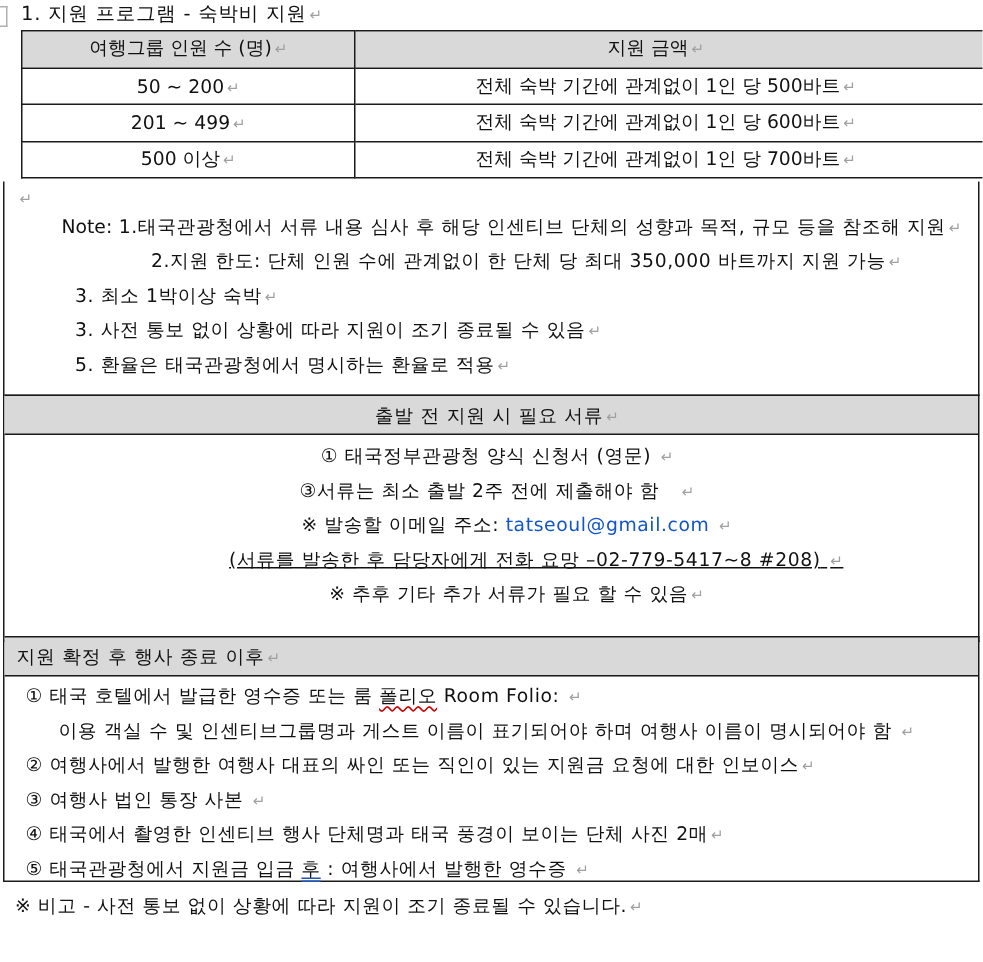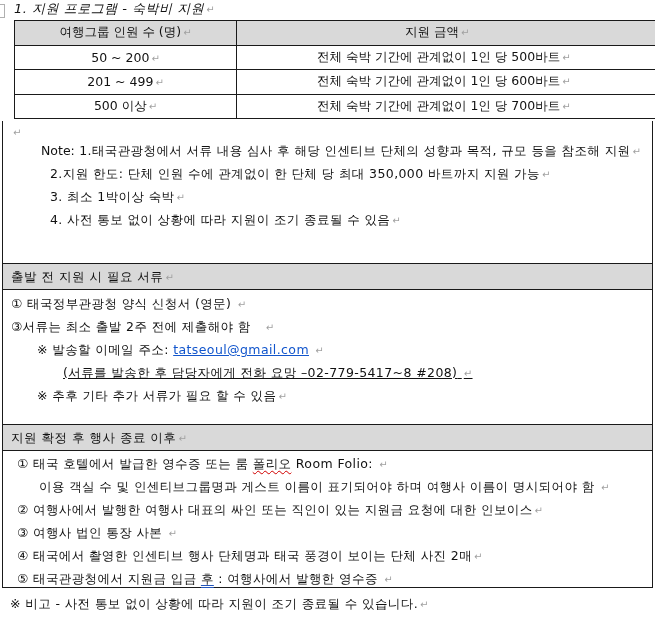--- a/index.html
+++ b/index.html
@@ -4,41 +4,41 @@
 <style>
   html, body { margin: 0; padding: 0; background: #ffffff; }
   body {
     width: 655px; height: 641px; position: relative; overflow: hidden;
     font-family: "DejaVu Sans", "Liberation Sans", sans-serif;
     font-size: 12.5px; color: #111111;
   }
   .pm { color: #a0a0a0; font-size: 10px; margin-left: 2px; }
   .abs { position: absolute; white-space: nowrap; }
 
-  #title { left: 14px; top: 0; font-size: 13px; letter-spacing: 0.5px; font-style: italic; }
+  #title { left: 14px; top: 0; font-size: 13px; letter-spacing: 0.5px; }
   #title-marker { left: 0px; top: 4px; width: 4px; height: 12px; border: 1px solid #b0b0b0; border-left: none; }
 
   
   #t1 { position: absolute; left: 14px; top: 20px; width: 651px; border-collapse: collapse; table-layout: fixed; }
   #t1 td { border: 1.5px solid #1a1a1a; height: 23.5px; padding: 0; text-align: center; font-size: 12.5px; }
   #t1 tr.hdr td { background: #d9d9d9; }
   #t1 td.c1 { width: 221px; }
   #t1 td.c2 { text-align: left; padding-left: 80px; }
   #t1 tr.hdr td.c2 { text-align: left; padding-left: 168px; }
 
   
   .box { position: absolute; left: 2px; width: 649px; border: 1.5px solid #1a1a1a; border-top: none; }
   .sec-hdr { background: #d9d9d9; height: 25px; line-height: 25px; padding-left: 8px; border-bottom: 1.5px solid #1a1a1a; border-top: 1.5px solid #1a1a1a; font-size: 12.5px; letter-spacing: 0.5px; }
   .line { height: 23px; line-height: 23px; white-space: nowrap; font-size: 12.5px; letter-spacing: 0.4px; }
 
   #notes-box { top: 121px; height: 142px; }
-  #sec2 { top: 263px; height: 164px; }
+  #sec2 { top: 263px; height: 164px; text-align: center; }
   #sec3 { top: 424px; height: 163px; }
 
-  .link { color: #1155cc; text-decoration: underline; }
+  .link { color: #1155cc; }
   .squiggle { text-decoration: underline wavy #d00000; text-decoration-thickness: 1px; text-underline-offset: 2px; }
   .dbl { text-decoration: underline double #2255bb; text-underline-offset: 2px; }
 
   #tail1 { left: 10px; top: 596px; letter-spacing: 0.4px; }
   #tail2 { left: 38px; top: 620px; letter-spacing: 0.4px; margin-top: 27px; }
 </style>
 </head>
 <body>
 
 <div class="abs" id="title-marker"></div>
@@ -61,23 +61,24 @@
   <tr>
     <td class="c1"><span>500 이상</span><span class="pm">↵</span></td>
     <td class="c2"><span>전체 숙박 기간에 관계없이 1인 당 700바트</span><span class="pm">↵</span></td>
   </tr>
 </tbody>
   </table>
 
 <div class="box" id="notes-box">
   <div class="line" style="padding-left:8px; height:18px; line-height:22px;"><span class="pm">↵</span></div>
   <div class="line" style="padding-left:7px;margin-left:31px;"><span style="letter-spacing:0;">Note:</span> <span>1.태국관광청에서 서류 내용 심사 후 해당 인센티브 단체의 성향과 목적, 규모 등을 참조해 지원</span><span class="pm">↵</span></div>
-  <div class="line" style="padding-left:47px;"><span>2.지원 한도: 단체 인원 수에 관계없이 한 단체 당 최대 350,000 바트까지 지원 가능</span><span class="pm">↵</span></div>
+  <div class="line" style="padding-left:47px;text-align:center;"><span>2.지원 한도: 단체 인원 수에 관계없이 한 단체 당 최대 350,000 바트까지 지원 가능</span><span class="pm">↵</span></div>
   <div class="line" style="padding-left:47px;"><span>3. 최소 1박이상 숙박</span><span class="pm">↵</span></div>
-  <div class="line" style="padding-left:47px;"><span>4. 사전 통보 없이 상황에 따라 지원이 조기 종료될 수 있음</span><span class="pm">↵</span></div>
+  <div class="line" style="padding-left:47px;"><span>3. 사전 통보 없이 상황에 따라 지원이 조기 종료될 수 있음</span><span class="pm">↵</span></div>
+  <div class="line" style="padding-left:47px;"><span>5. 환율은 태국관광청에서 명시하는 환율로 적용</span><span class="pm">↵</span></div>
 </div>
 
 <div class="box" id="sec2">
   <div class="sec-hdr"><span>출발 전 지원 시 필요 서류</span><span class="pm">↵</span></div>
   <div class="line" style="padding-left:8px; margin-top:2px;"><span>① 태국정부관광청 양식 신청서 (영문)</span> <span class="pm">↵</span></div>
   <div class="line" style="padding-left:8px;"><span>③서류는 최소 출발 2주 전에 제출해야 함</span>&nbsp;&nbsp; <span class="pm">↵</span></div>
   <div class="line" style="padding-left:34px;"><span>※  발송할 이메일 주소: </span><span class="link">tatseoul@gmail.com</span> <span class="pm">↵</span></div>
   <div class="line" style="padding-left:60px;text-decoration:underline;"><span>(서류를 발송한 후 담당자에게 전화 요망 –02-779-5417~8 #208)</span> <span class="pm">↵</span></div>
   <div class="line" style="padding-left:34px;"><span>※  추후 기타 추가 서류가 필요 할 수 있음</span><span class="pm">↵</span></div>
 </div>

